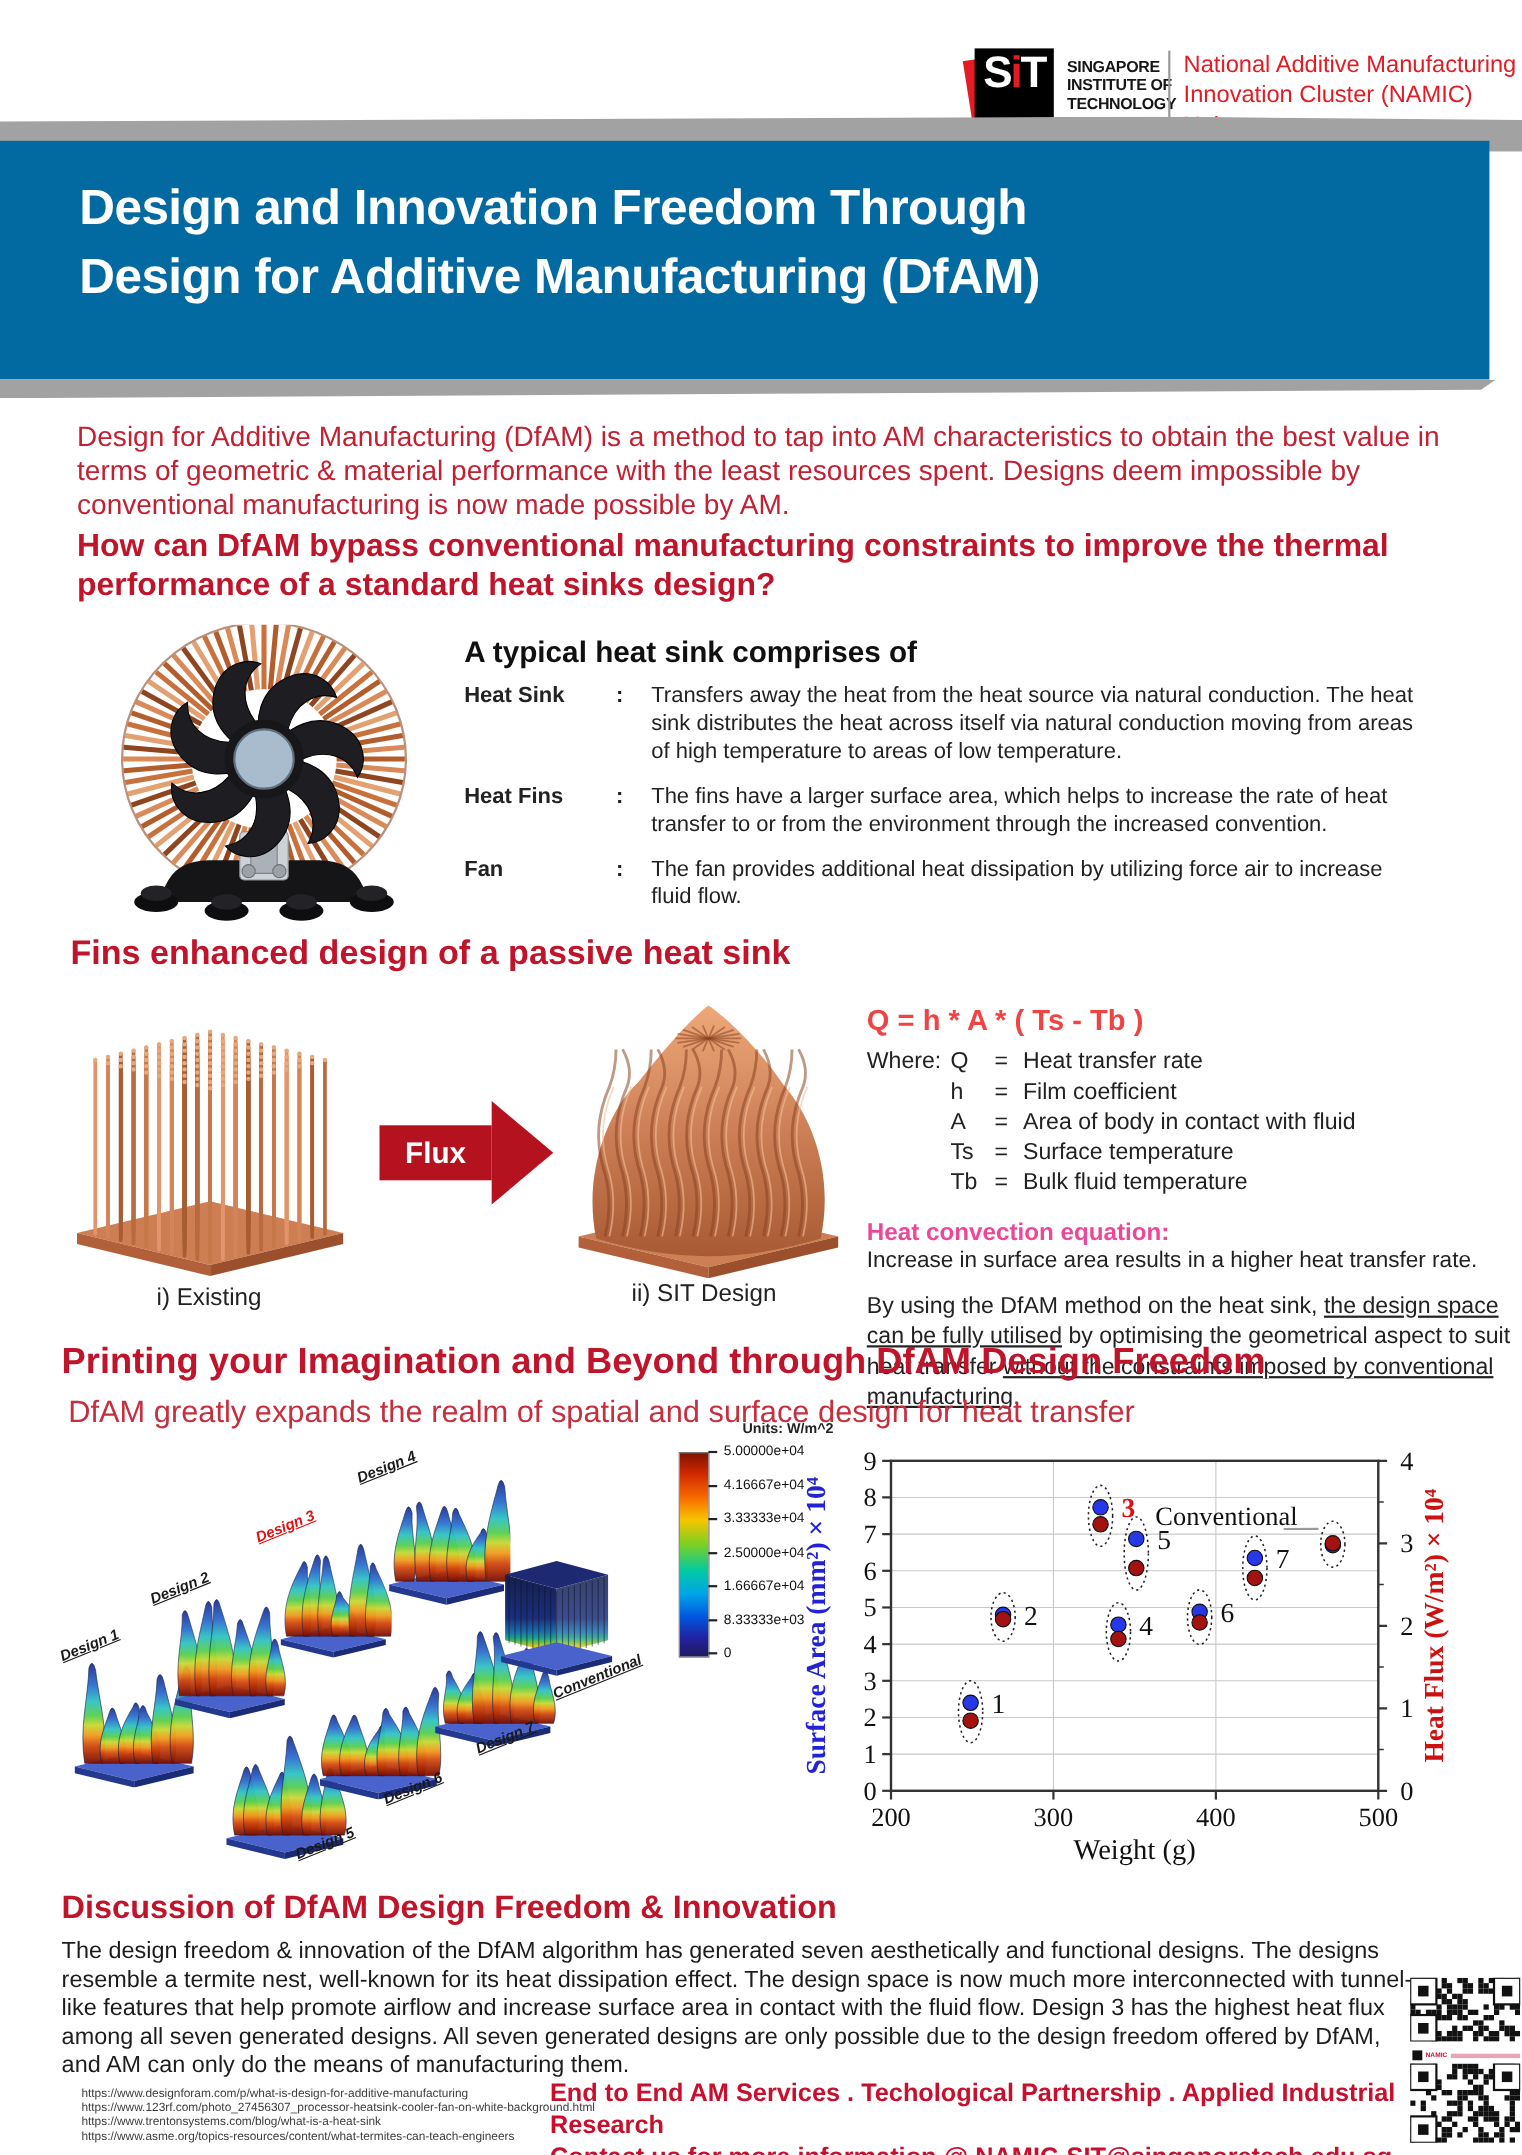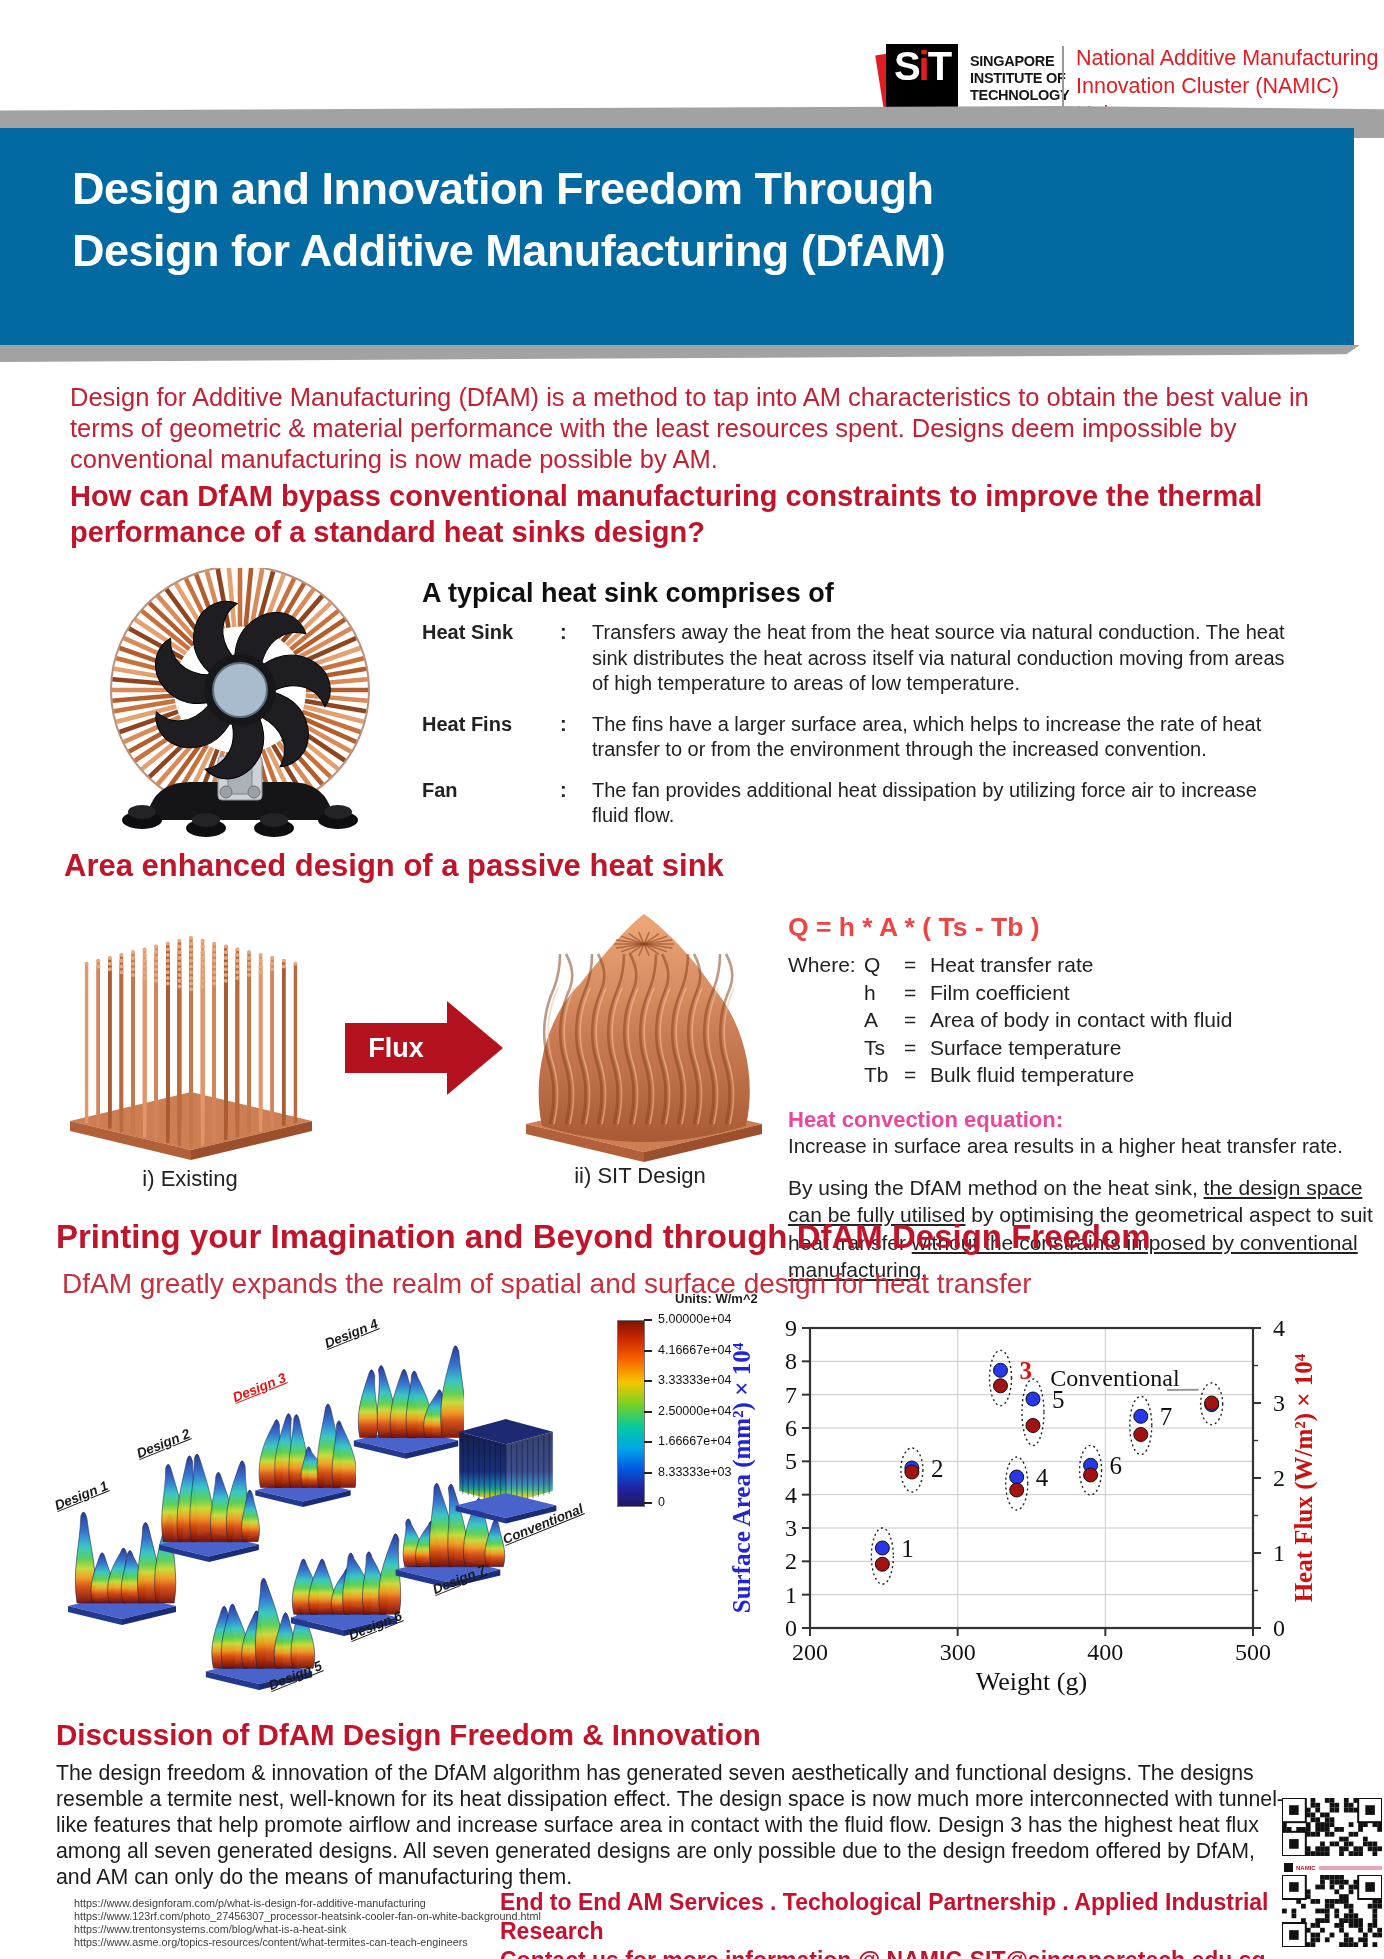--- a/index.html
+++ b/index.html
@@ -224,21 +224,21 @@
         <div class="def-colon">:</div>
         <div class="def-desc">The fins have a larger surface area, which helps to increase the rate of heat transfer to or from the environment through the increased convention.</div>
       </div>
       <div class="def-row">
         <div class="def-term">Fan</div>
         <div class="def-colon">:</div>
         <div class="def-desc">The fan provides additional heat dissipation by utilizing force air to increase fluid flow.</div>
       </div>
     </div>
 
-  <div class="abs" id="enh-head">Area enhanced design of a passive heat sink</div>
+  <div class="abs" id="enh-head">Fins enhanced design of a passive heat sink</div>
   <svg class="abs" id="pin-heatsink" style="left:52px;top:896px;" width="278" height="266" viewBox="0 0 278 266">
       <polygon points="139,196 260,225 139,254 18,225" fill="#cd7e52"></polygon>
       <polygon points="18,225 139,254 139,264 18,235" fill="#b2603a"></polygon>
       <polygon points="139,254 260,225 260,235 139,264" fill="#9c4f2c"></polygon>
       <line x1="139" y1="200" x2="139" y2="42" stroke="#c67848" stroke-width="3.4" stroke-linecap="round"></line>
       <circle cx="139" cy="42" r="2" fill="#e8a97e"></circle>
       <line x1="127.4" y1="202.85" x2="127.4" y2="44.849999999999994" stroke="#b96a3e" stroke-width="3.4" stroke-linecap="round"></line>
       <circle cx="127.4" cy="44.849999999999994" r="2" fill="#e8a97e"></circle>
       <line x1="150.6" y1="202.85" x2="150.6" y2="44.849999999999994" stroke="#e2946a" stroke-width="3.4" stroke-linecap="round"></line>
       <circle cx="150.6" cy="44.849999999999994" r="2" fill="#e8a97e"></circle>

